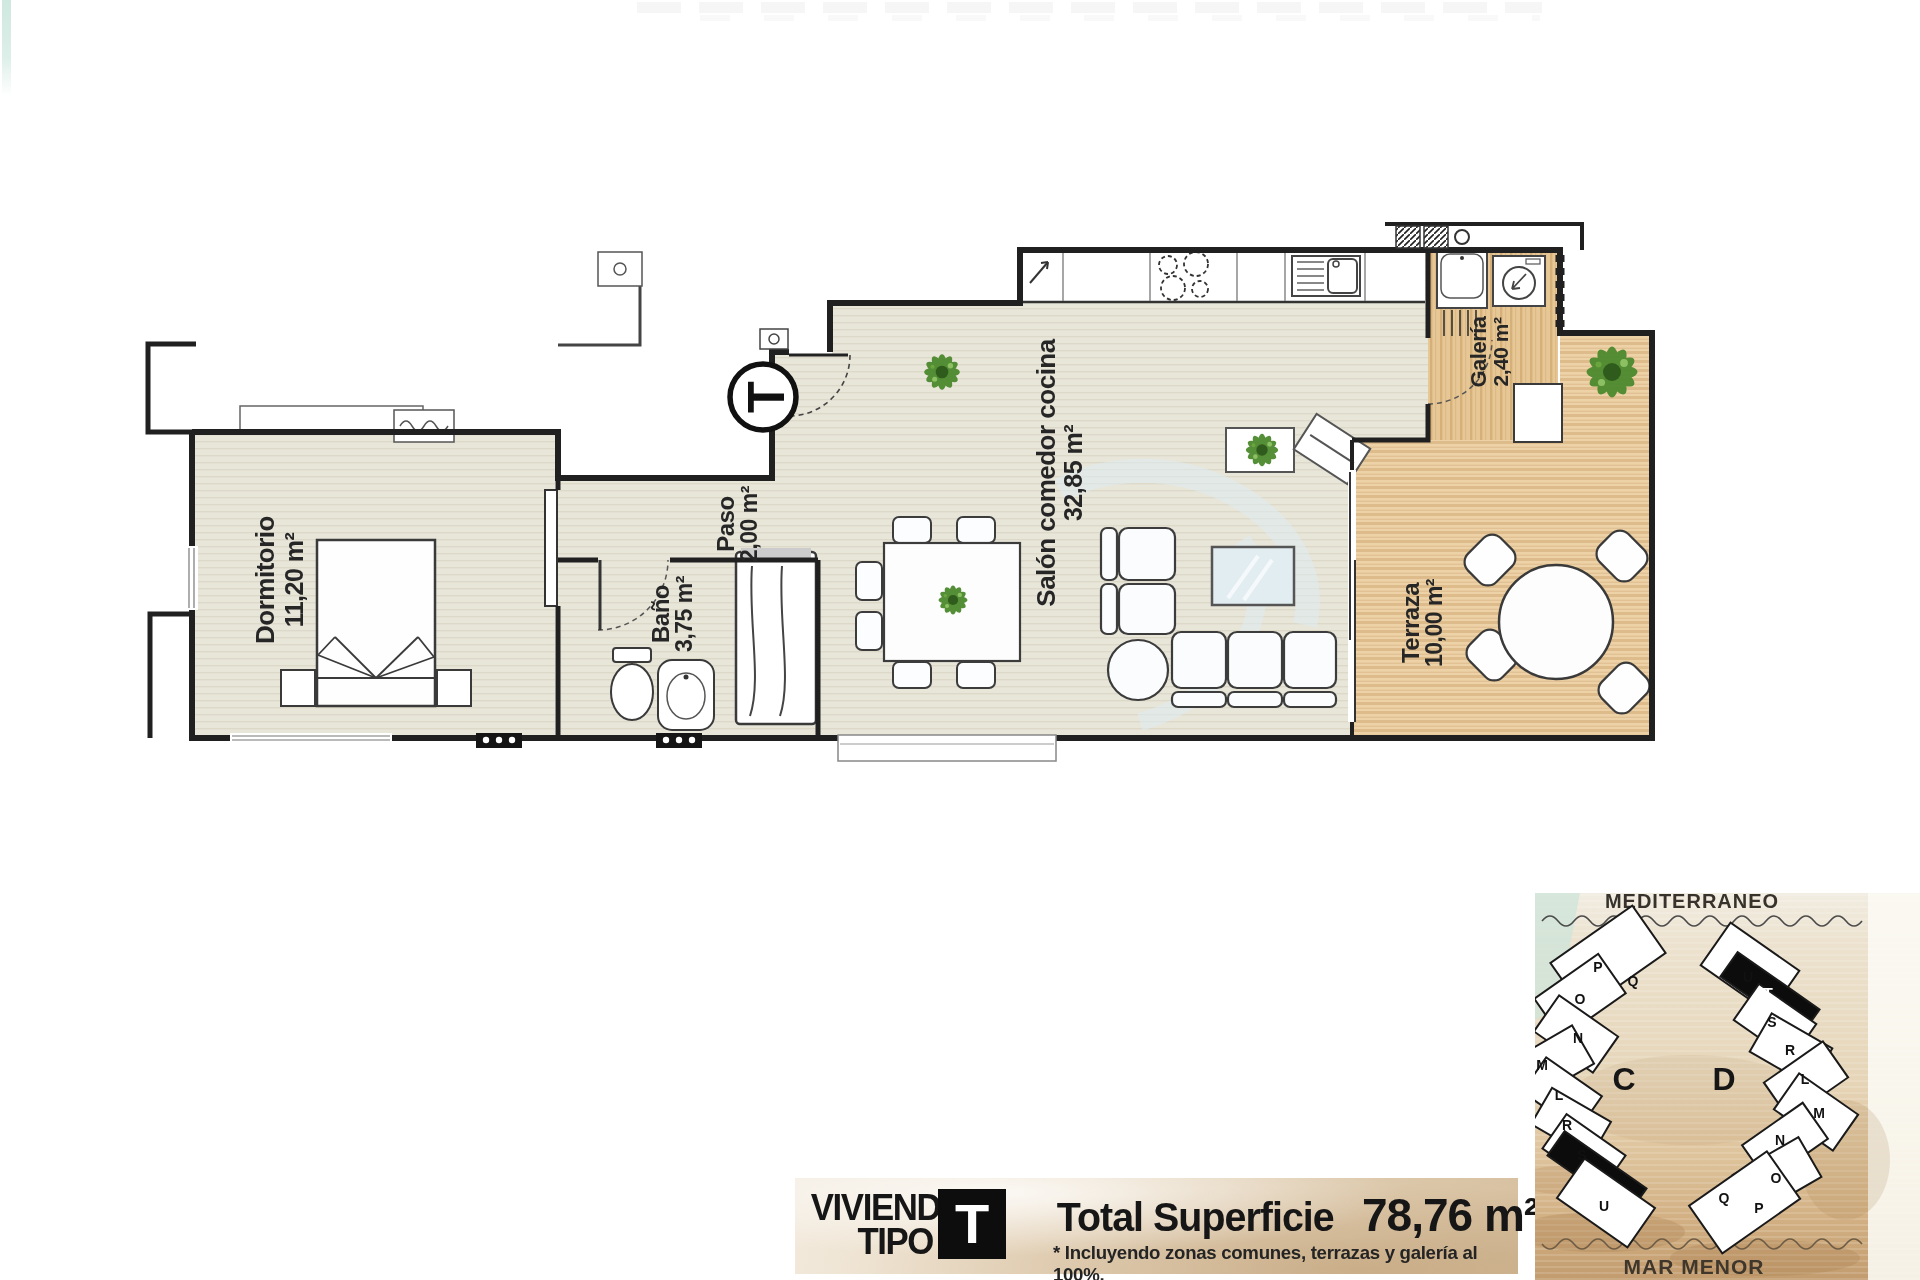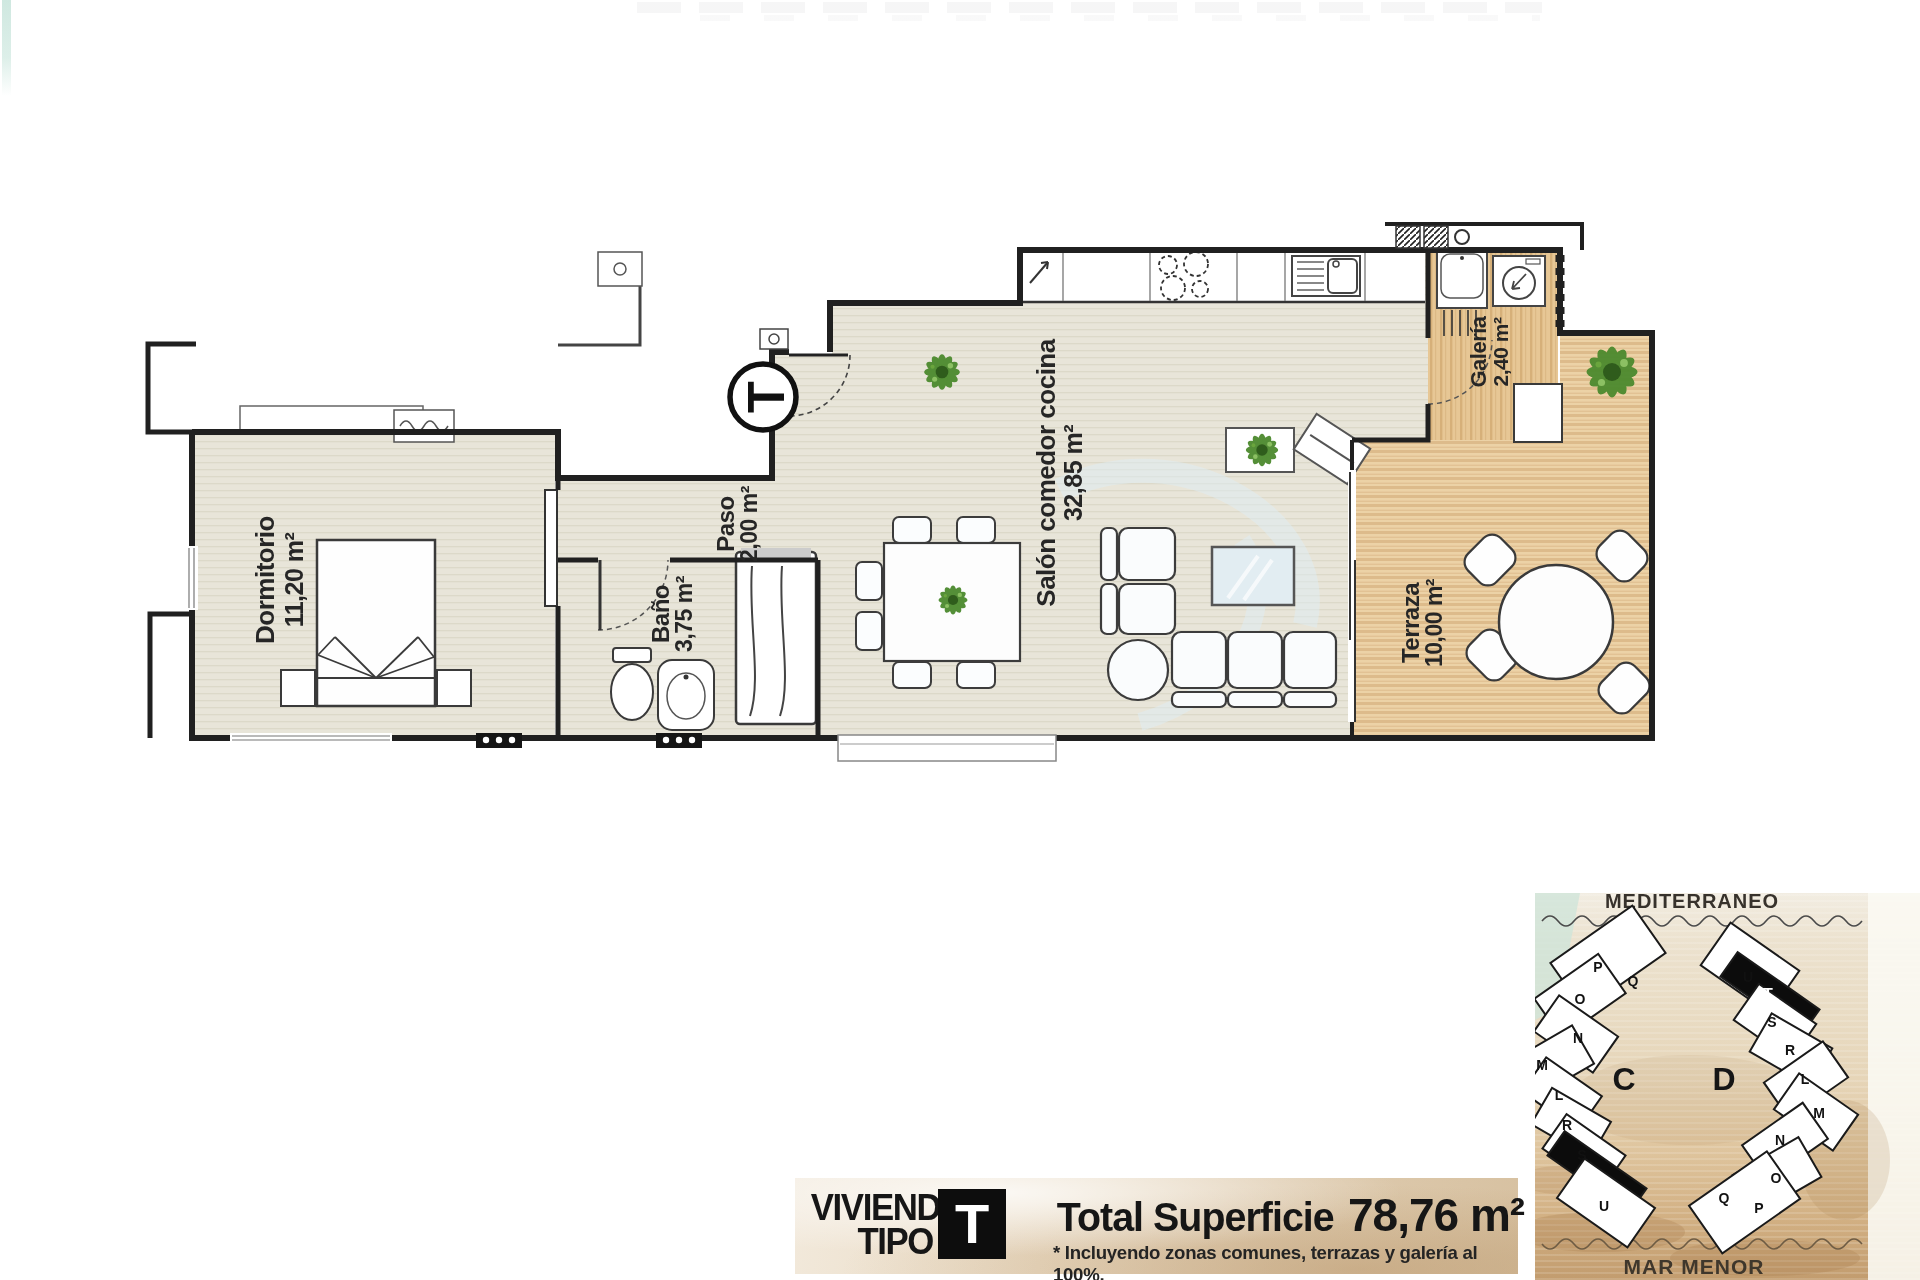--- a/index.html
+++ b/index.html
@@ -20,21 +20,21 @@
       radial-gradient(ellipse at 78% 95%, rgba(180,142,96,.45), rgba(180,142,96,0) 65%),
       linear-gradient(100deg,#f2e9db 0%,#e9dac3 35%,#dfccb0 65%,#d7c1a1 100%);}
   .banner-title{position:absolute;left:8px;top:13px;width:130px;text-align:right;
     color:#161616;font-weight:bold;font-size:37px;line-height:.92;letter-spacing:-1.5px;
     transform:scaleX(.94);transform-origin:right;}
   .banner-tblock{position:absolute;left:143px;top:11px;width:68px;height:70px;background:#0d0d0d;
     display:flex;align-items:center;justify-content:center;}
   .banner-tblock span{color:#fff;font-weight:bold;font-size:56px;line-height:1;}
   .banner-total{position:absolute;left:256px;top:10px;white-space:nowrap;color:#161616;}
   .banner-total .lbl{font-size:41px;font-weight:bold;letter-spacing:-1px;transform:scaleX(.96);display:inline-block;}
-  .banner-total .val{font-size:46px;font-weight:bold;letter-spacing:-1px;margin-left:4px;}
+  .banner-total .val{font-size:46px;font-weight:bold;letter-spacing:-1px;margin-left:18px;}
   .banner-foot{position:absolute;left:258px;top:64px;font-size:19px;font-weight:bold;color:#242424;
     letter-spacing:-.3px;transform:scaleX(.98);transform-origin:left;}
   
   #inset{position:absolute;left:1535px;top:893px;width:385px;height:387px;
     background:
       repeating-linear-gradient(0deg, rgba(255,255,255,.14) 0 2px, rgba(255,255,255,0) 2px 6px),
       linear-gradient(180deg,#f2ede2 0%,#ece2cf 12%,#e9dcc4 30%,#e6d5b8 48%,#dfc59e 66%,#d2b083 84%,#c29c6e 100%);}
   #inset-svg{left:1535px;top:893px;width:385px;height:387px;}
   .room-name{font:bold 26px "Liberation Sans",sans-serif;fill:#262626;letter-spacing:-.5px;}
   .room-area{font:bold 25px "Liberation Sans",sans-serif;fill:#262626;letter-spacing:-.5px;}

